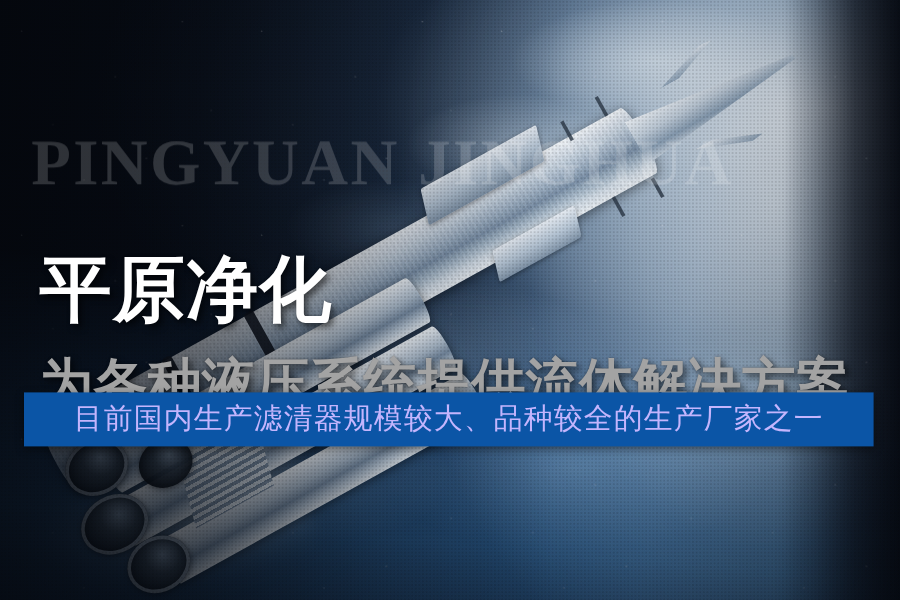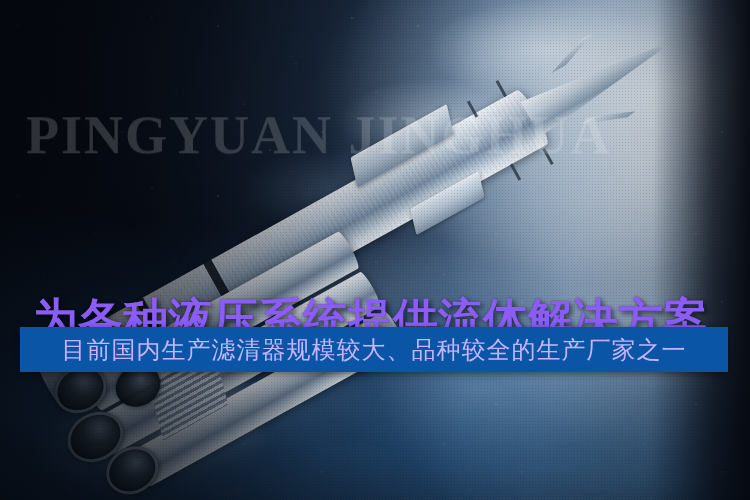--- a/index.html
+++ b/index.html
@@ -274,21 +274,21 @@
     white-space: nowrap;
   }
 
   .subtitle {
     position: absolute;
     left: 33px;
     top: 261px;
     font-size: 45px;
     font-weight: 700;
     line-height: 1;
-    color: #8b5cf6;
+    color: #a3a3a3;
     letter-spacing: 0px;
     text-shadow: 3px 3px 5px rgba(0,0,0,.55), 0 0 2px rgba(0,0,0,.35);
     white-space: nowrap;
   }
 
   .strip {
     position: absolute;
     left: 20px;
     top: 327px;
     width: 708px;
@@ -355,20 +355,21 @@
     </div>
   </div>
 
   <div class="bg-layer bg-vignette"></div>
   <div class="bg-layer bg-halftone"></div>
 
   <div class="content">
 
     <div class="watermark">PINGYUAN JINGHUA</div>
 
+    <h1 class="title">平原净化</h1>
 
     <h2 class="subtitle">为各种液压系统提供流体解决方案</h2>
 
     <div class="strip">
       <span class="strip-text">目前国内生产滤清器规模较大、品种较全的生产厂家之一</span>
     </div>
 
   </div>
 </div>
 

